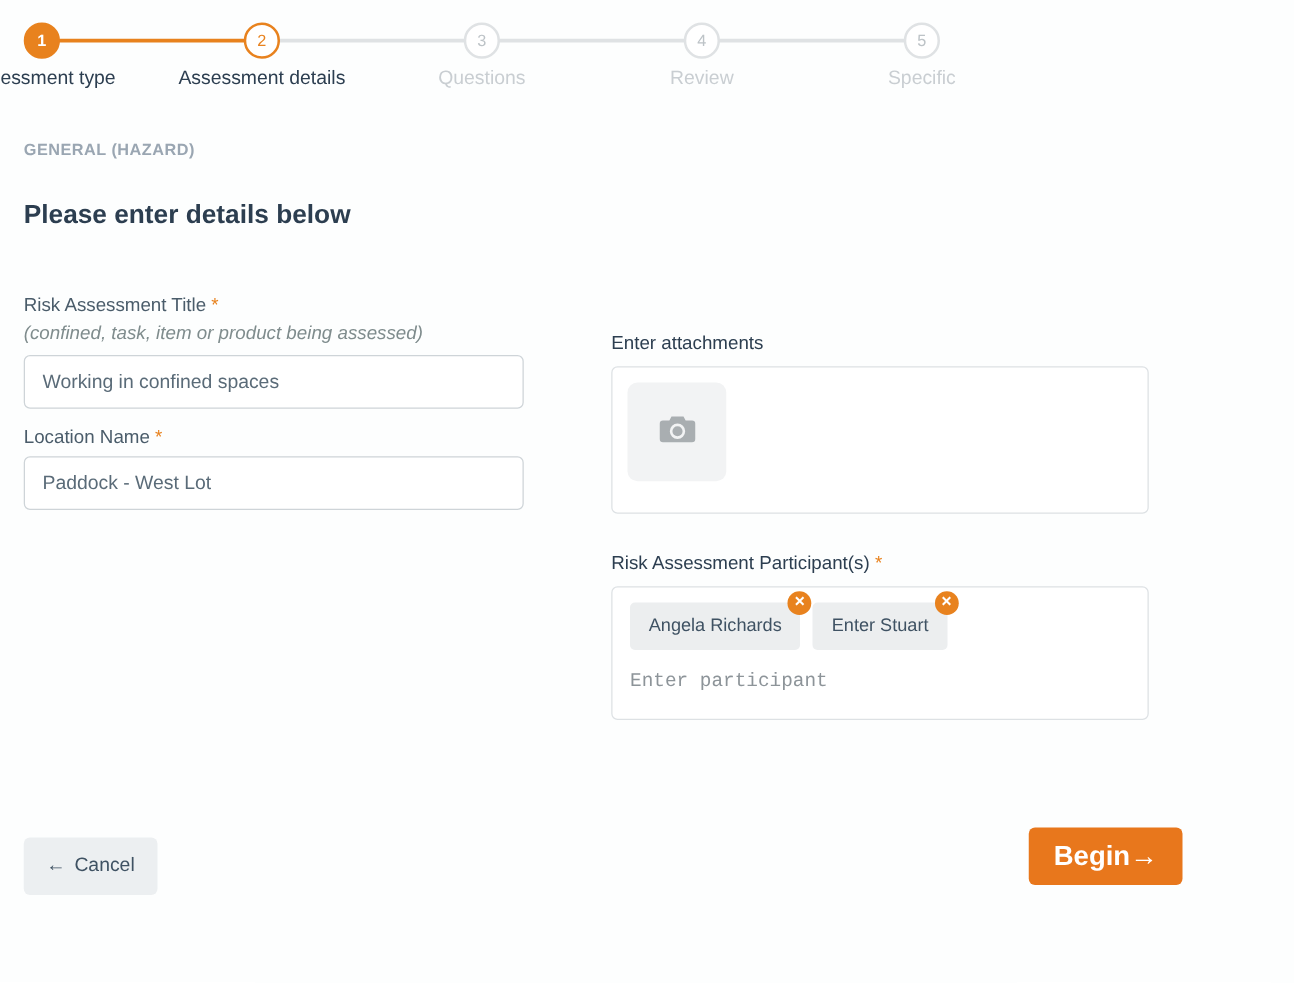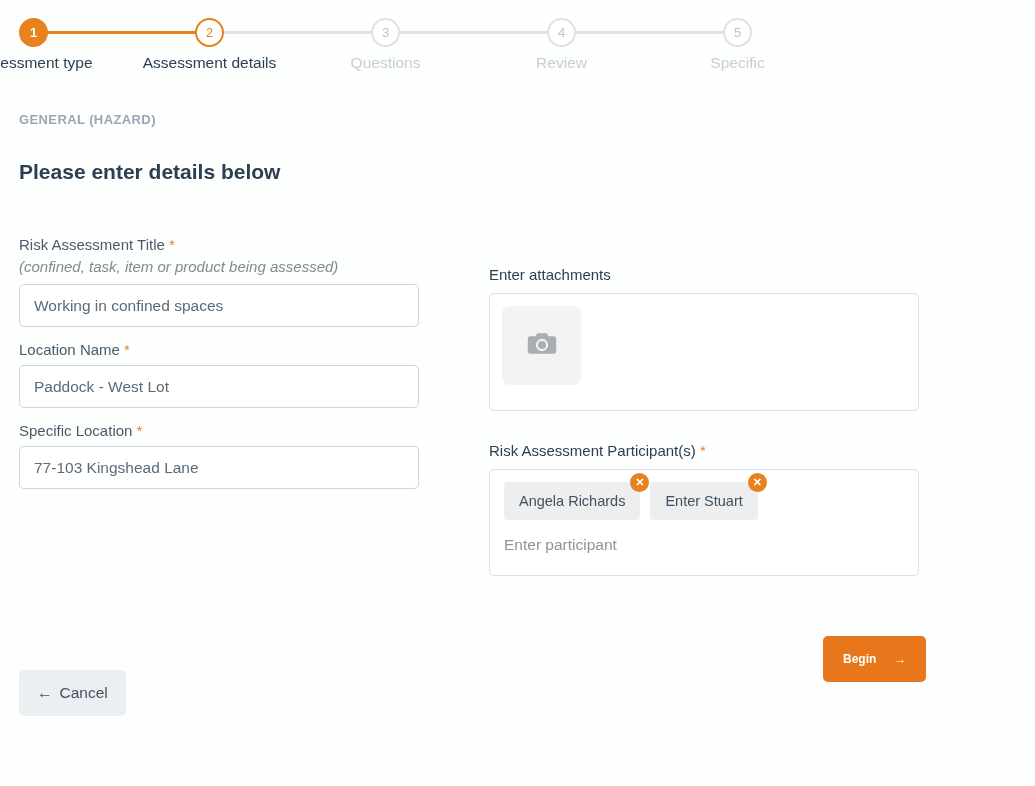--- a/index.html
+++ b/index.html
@@ -94,41 +94,41 @@
   }
   .chip-x {
     position: absolute; right: -9px; top: -9px;
     width: 19px; height: 19px; border-radius: 50%;
     background: #e8821e; color: #ffffff;
     font-size: 11px; font-weight: bold; line-height: 1;
     display: flex; align-items: center; justify-content: center;
   }
   .chip-input {
     margin-top: 16px; border: 0; outline: none; background: transparent;
-    font-family: Liberation Sans, sans-serif; font-size: 15.5px;
+    font-family: Liberation Mono, monospace; font-size: 15.5px;
     color: #5a6b78; width: 100%; padding: 0;
   }
   .chip-input::placeholder { color: #8d9499; }
 
   
   .btn-cancel {
     position: absolute; left: 19px; top: 670px;
     height: 46px; padding: 0 18px;
     background: #eceff1; border: 0; border-radius: 5px;
     font-family: "Liberation Sans", sans-serif; font-size: 15.5px;
     color: #3f5263; cursor: pointer;
     display: flex; align-items: center; gap: 7px;
   }
   .btn-begin {
-    position: absolute; left: 823px; top: 636px;
+    position: absolute; left: 823px; top: 662px;
     height: 46px; padding: 0 20px;
     background: #e8771c; border: 0; border-radius: 5px;
-    font-family: "Liberation Sans", sans-serif; font-size: 12px; font-weight: bold;
+    font-family: "Liberation Sans", sans-serif; font-size: 22px; font-weight: bold;
     color: #ffffff; cursor: pointer;
-    display: flex; align-items: center; gap: 18px;
+    display: flex; align-items: center; gap: 0;
   }
   input.input::placeholder { color: #8d9499; }
 </style>
 </head>
 <body>
 
 <div class="page">
 
   <div class="stepper">
     <div class="track">
@@ -187,27 +187,20 @@
     </div>
 
     <div class="field">
       <div class="field-label">
         <span>Location Name</span>
         <span class="req">*</span>
       </div>
       <input class="input" type="text" value="Paddock - West Lot" style="">
     </div>
 
-    <div class="field">
-      <div class="field-label">
-        <span>Specific Location</span>
-        <span class="req">*</span>
-      </div>
-      <input class="input" type="text" value="77-103 Kingshead Lane" style="">
-    </div>
 
 
   </div>
 
   <div class="col-right">
 
     <div>
       <div class="block-label">Enter attachments</div>
       <div class="photo-box">
         <div class="photo-tile">

